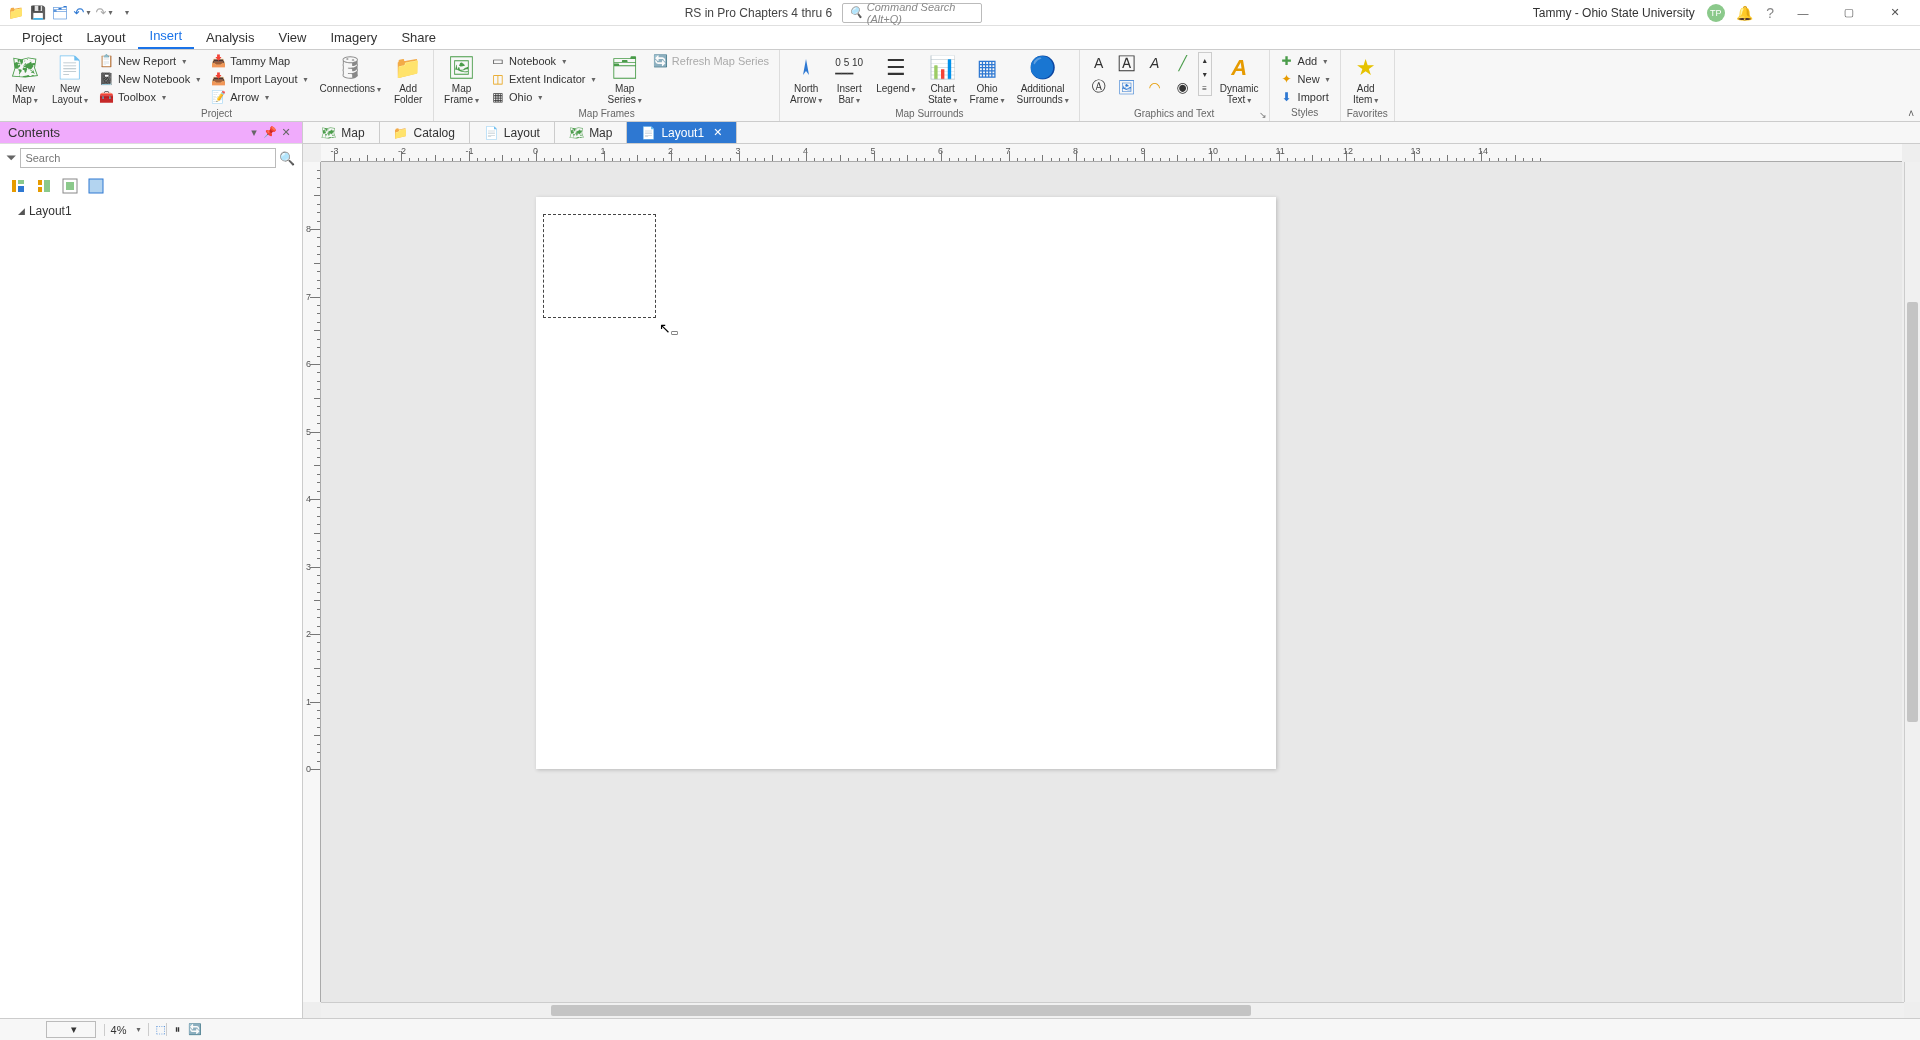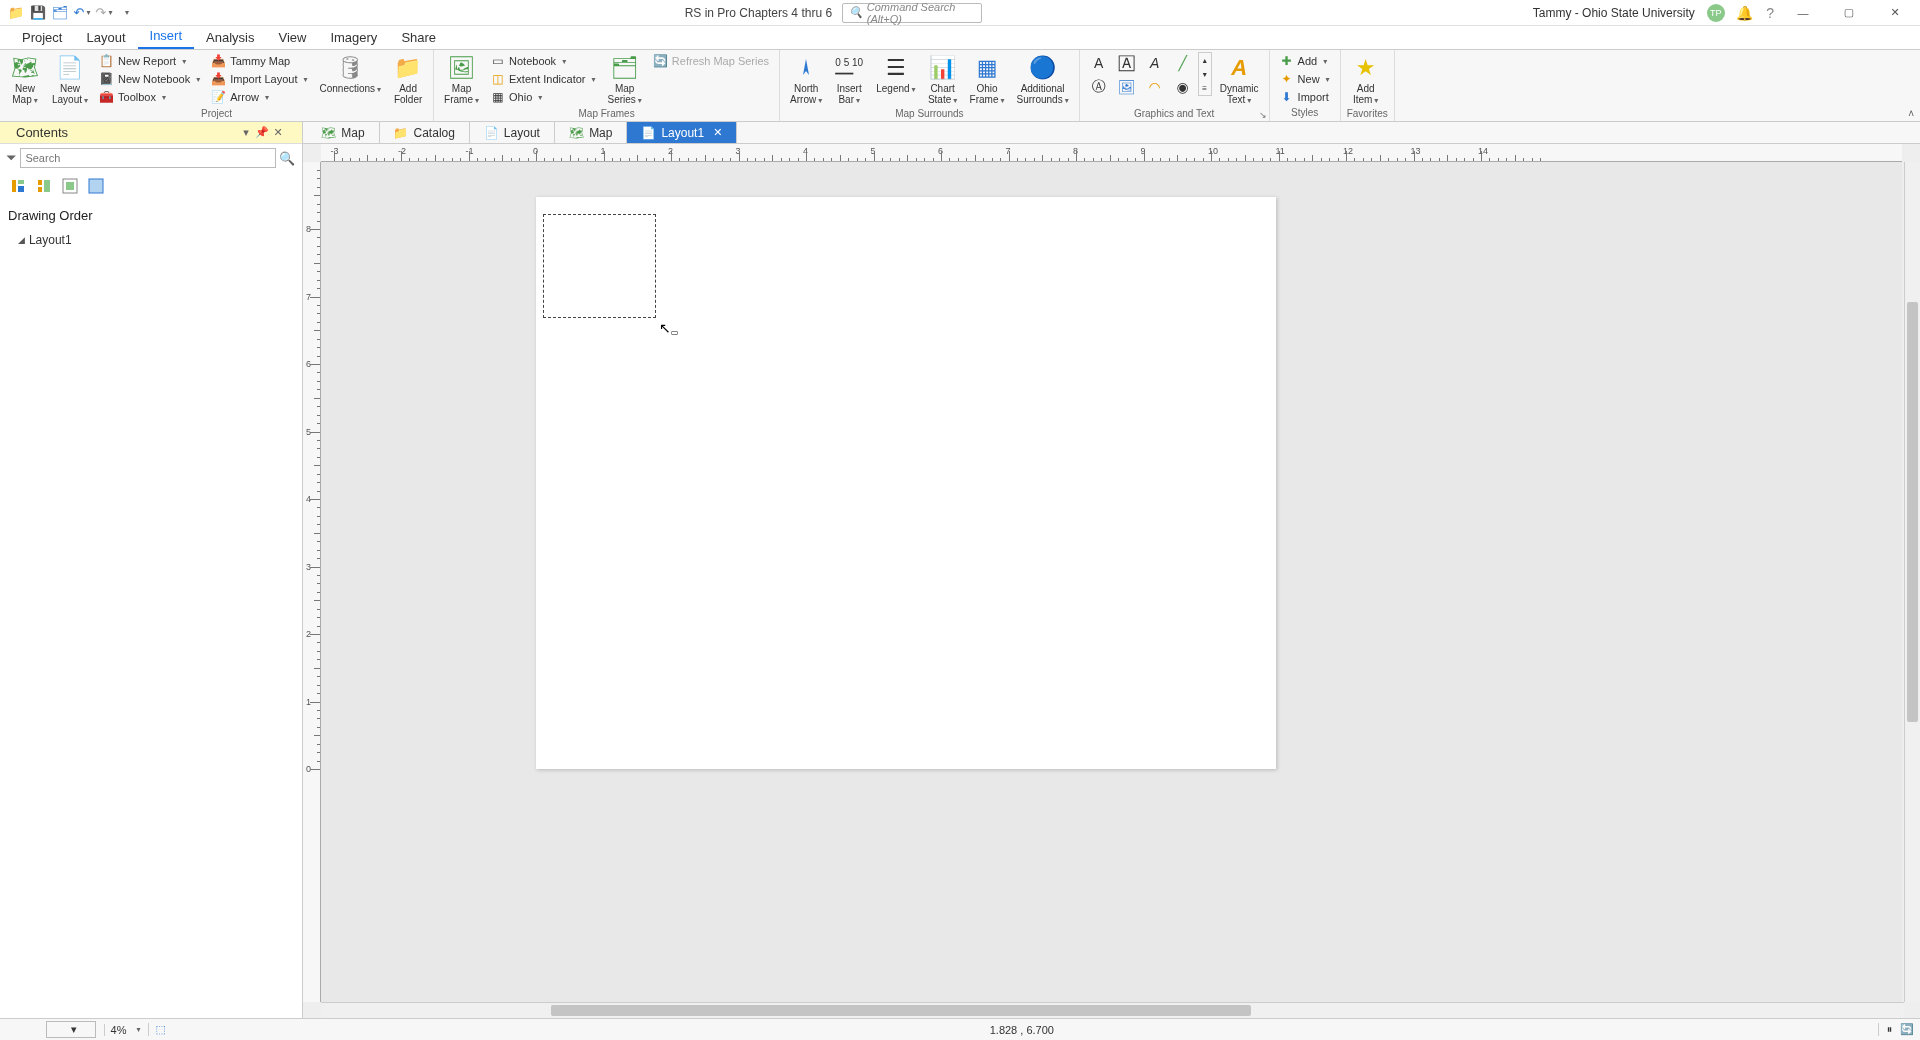--- a/index.html
+++ b/index.html
@@ -38,21 +38,21 @@
 .gallery-side { display: flex; flex-direction: column; height: 44px; width: 14px; border: 1px solid #ccc; }
 .gallery-side div { flex: 1; display: flex; align-items: center; justify-content: center; font-size: 8px; cursor: pointer; }
 .collapse-ribbon { position: absolute; right: 6px; bottom: 2px; font-size: 10px; cursor: pointer; color: #555; }
 .dlg-launcher { position: absolute; right: 2px; bottom: 1px; font-size: 9px; color: #777; cursor: pointer; }
 
 
 .main { display: flex; height: calc(1040px - 26px - 24px - 72px - 22px); }
 
 
 .contents-pane { width: 303px; border-right: 1px solid #ccc; display: flex; flex-direction: column; background: #fff; }
-.pane-header { height: 22px; display: flex; align-items: center; padding: 0 16px; font-size: 13px; border-bottom: 1px solid #ddd; background: #fef9c3; }
+.pane-header { height: 22px; display: flex; align-items: center; padding: 0 8px; font-size: 13px; border-bottom: 1px solid #ddd; background: #f0abfc; }
 .pane-header .title { flex: 1; }
 .pane-btn { width: 16px; font-size: 11px; text-align: center; cursor: pointer; color: #666; }
 .search-row { display: flex; align-items: center; padding: 4px 6px; gap: 4px; }
 .search-input { flex: 1; height: 20px; border: 1px solid #bbb; padding: 0 4px; font-size: 11px; }
 .toc-icons { display: flex; gap: 6px; padding: 4px 8px; }
 .toc-icon { width: 20px; height: 20px; display: flex; align-items: center; justify-content: center; cursor: pointer; }
 .drawing-order { padding: 6px 8px; }
 .do-title { font-size: 13px; font-weight: normal; color: #222; margin-top: 2px; }
 .toc-item { padding: 4px 8px 4px 18px; font-size: 12px; display: flex; align-items: center; gap: 4px; }
 .toc-expander { font-size: 9px; color: #555; }
@@ -379,23 +379,20 @@
           <svg width="16" height="16">
             <rect x="1" y="1" width="14" height="14" fill="none" stroke="#888"></rect>
             <rect x="4" y="4" width="8" height="8" fill="#8bc98b"></rect>
           </svg>
         </div>
       <div class="toc-icon">
           <svg width="16" height="16">
             <rect x="1" y="1" width="14" height="14" fill="#b3d4f0" stroke="#2e78d2"></rect>
           </svg>
         </div>
-    </div>
-    <div class="drawing-order">
-      <div class="do-title">Drawing Order</div>
     </div>
     <div class="toc-item">
       <span class="toc-expander">◢</span>
       <span>Layout1</span>
     </div>
   </div>
 
   <div class="canvas-wrap">
 
     <div class="view-tabs">
@@ -689,20 +686,17 @@
   </div>
 </div>
 
 <div class="statusbar">
   <div class="status-left">
     <span style="border:1px solid #bbb;padding:1px 18px 1px 24px">▾</span>
     <span style="border-left:1px solid #ccc;padding-left:6px">4%</span>
     <span class="caret">▾</span>
     <span style="border-left:1px solid #ccc;padding-left:6px" class="c-blue">⬚</span>
   </div>
-  <div class="status-center">
-    <span>1.828 , 6.700</span>
-  </div>
   <div class="status-right">
     <span style="border-left:1px solid #ccc;padding-left:8px">⏸</span>
     <span class="c-blue">🔄</span>
   </div>
 </div>
 
 </body></html>

